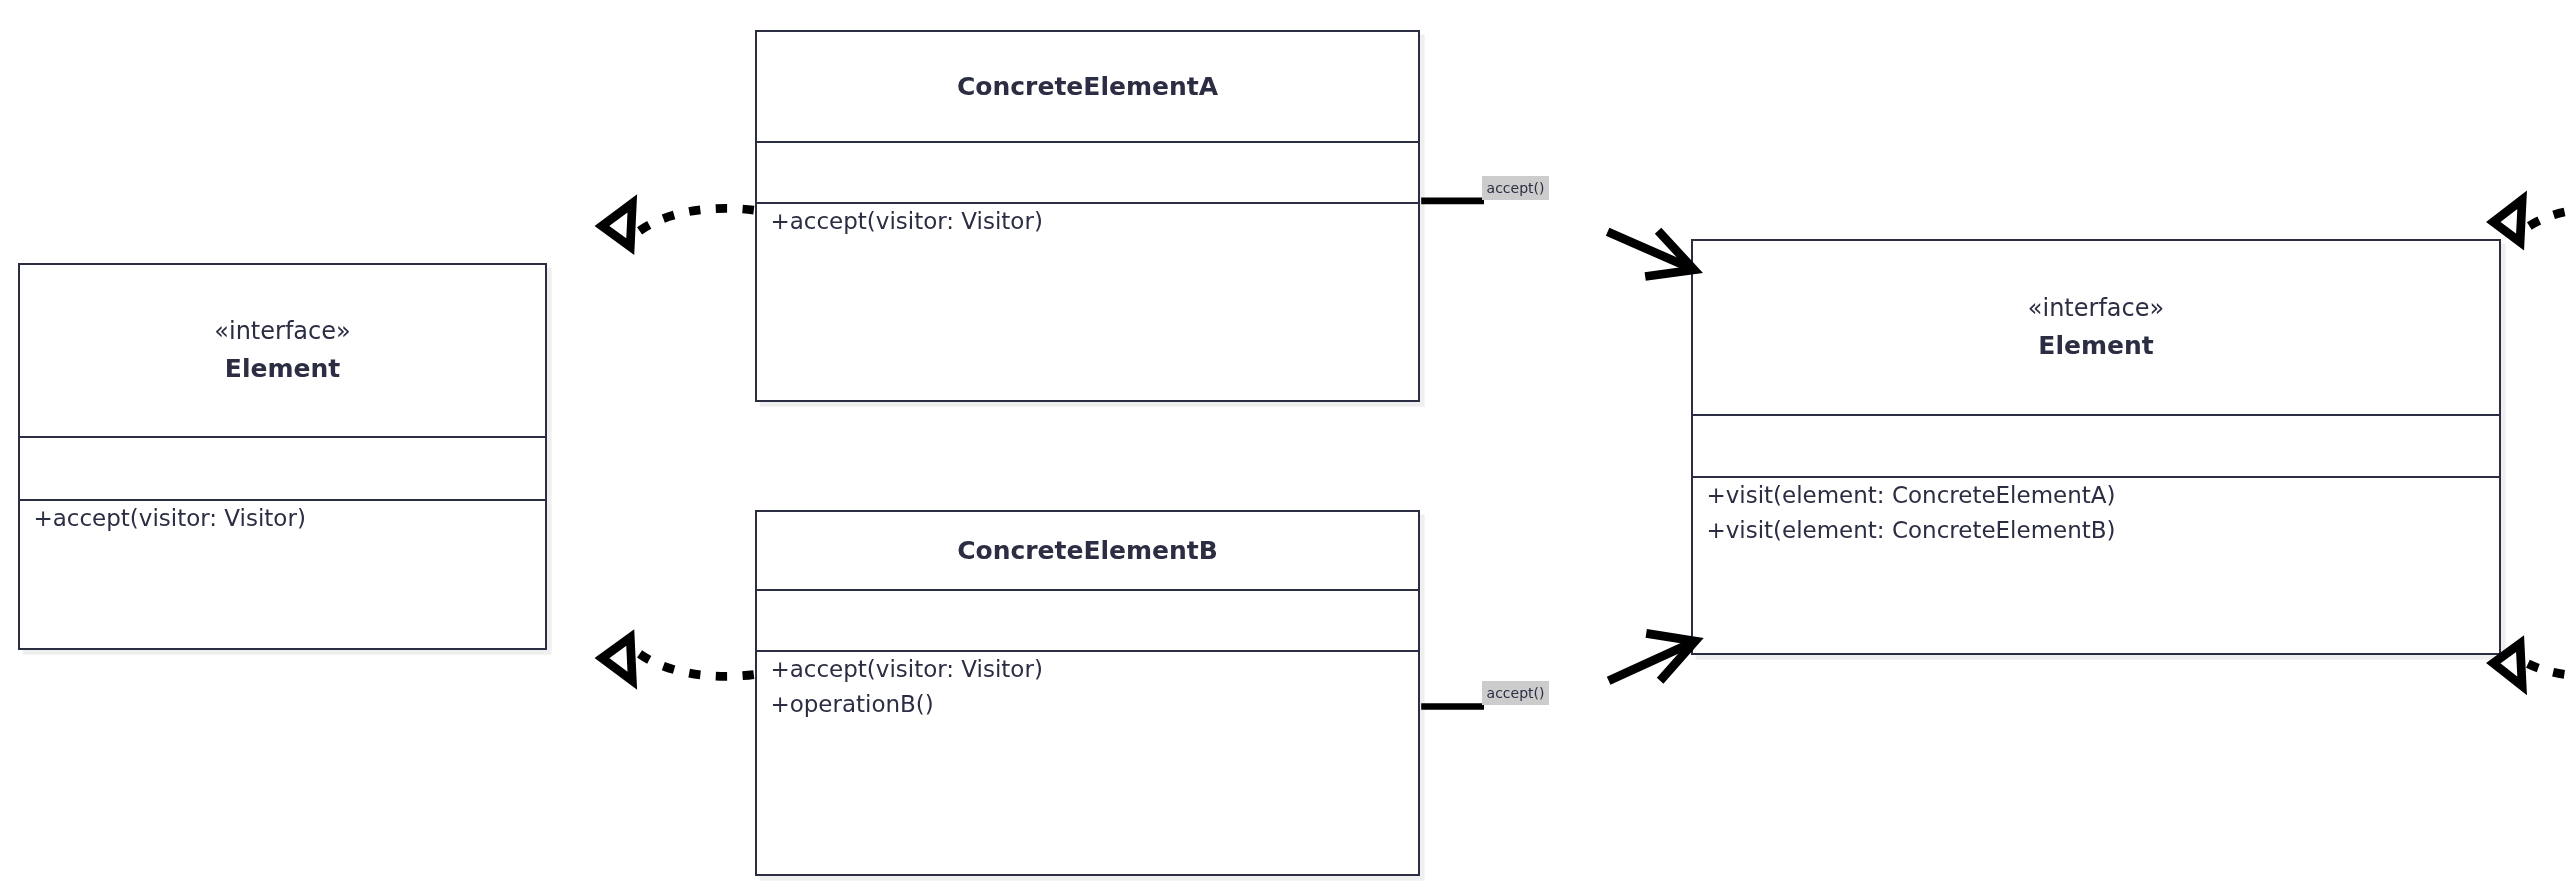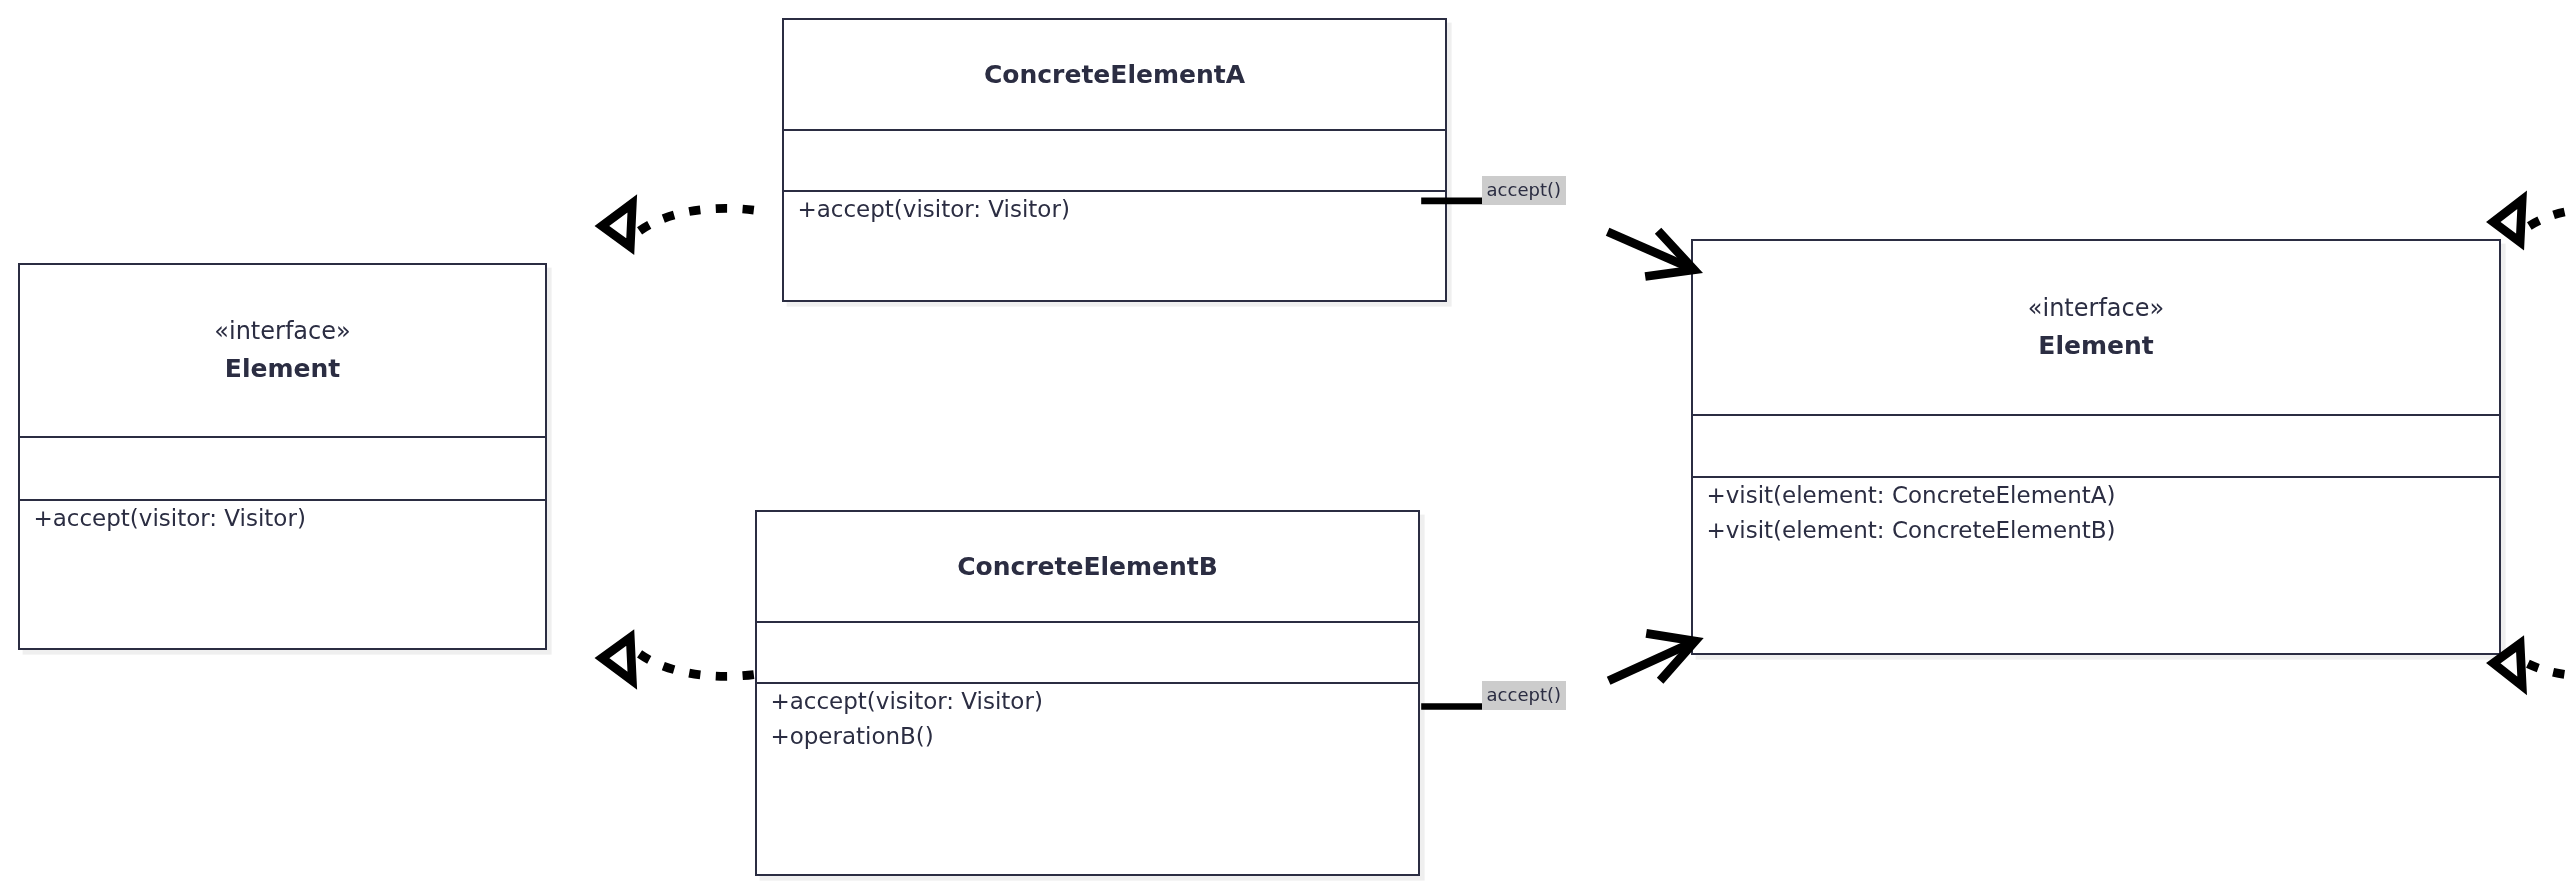--- a/index.html
+++ b/index.html
@@ -84,21 +84,21 @@
     height: 896px;
     z-index: 9;
     pointer-events: none;
   }
 
   
   .edge-label {
     position: absolute;
     background: #cccccc;
     color: #2b2d42;
-    font-size: 18px;
+    font-size: 14px;
     line-height: 1.15;
     padding: 3.6px 4.6px 4.6px 4.6px;
     white-space: nowrap;
     z-index: 12;
   }
 </style>
 </head>
 <body>
 
 <div id="stage">
@@ -152,32 +152,32 @@
     <div class="compartment head" style="height:173px;">
       <div class="stereotype">«interface»</div>
       <div class="classname">Element</div>
     </div>
     <div class="compartment attrs" style="height:63px;"></div>
     <div class="compartment ops" style="flex:1;">
       <div class="op-line">+accept(visitor: Visitor)</div>
     </div>
   </div>
 
-  <div class="uml-box" style="left:755px; top:18px; width:665px; height:284px;margin-left:27px;">
+  <div class="uml-box" style="left:755px; top:30px; width:665px; height:372px;">
     <div class="compartment head" style="height:111px;">
       <div class="classname solo">ConcreteElementA</div>
     </div>
     <div class="compartment attrs" style="height:61px;"></div>
     <div class="compartment ops" style="flex:1;">
       <div class="op-line">+accept(visitor: Visitor)</div>
     </div>
   </div>
 
   <div class="uml-box" style="left:755px; top:510px; width:665px; height:366px;">
-    <div class="compartment head" style="height:111px;">
+    <div class="compartment head" style="height:79px;">
       <div class="classname solo">ConcreteElementB</div>
     </div>
     <div class="compartment attrs" style="height:61px;"></div>
     <div class="compartment ops" style="flex:1;">
       <div class="op-line">+accept(visitor: Visitor)</div>
       <div class="op-line">+operationB()</div>
     </div>
   </div>
 
   <div class="uml-box" style="left:1691px; top:239px; width:810px; height:416px;">

